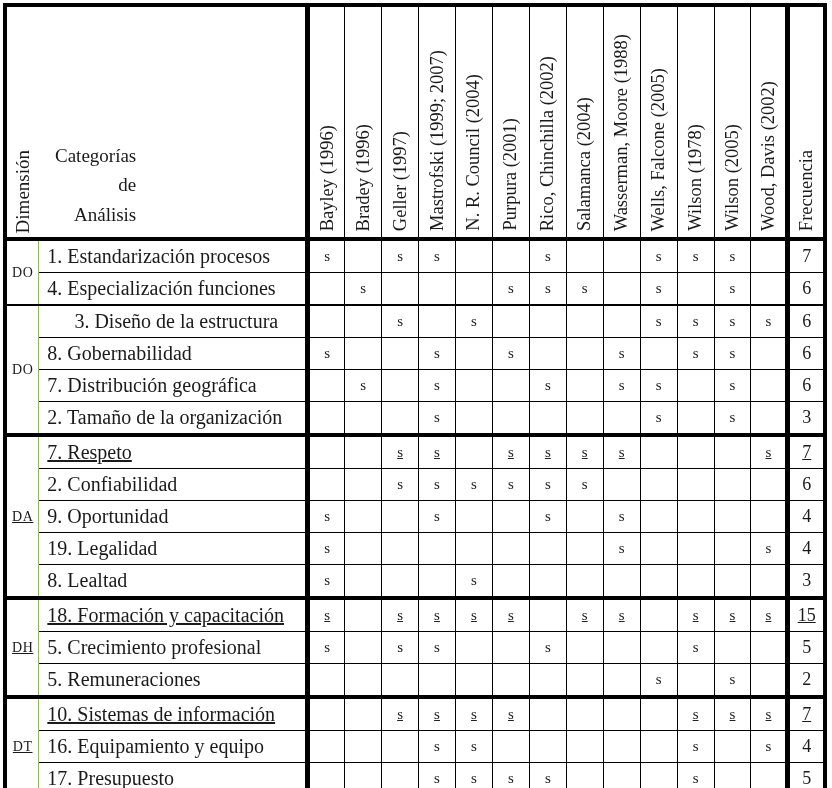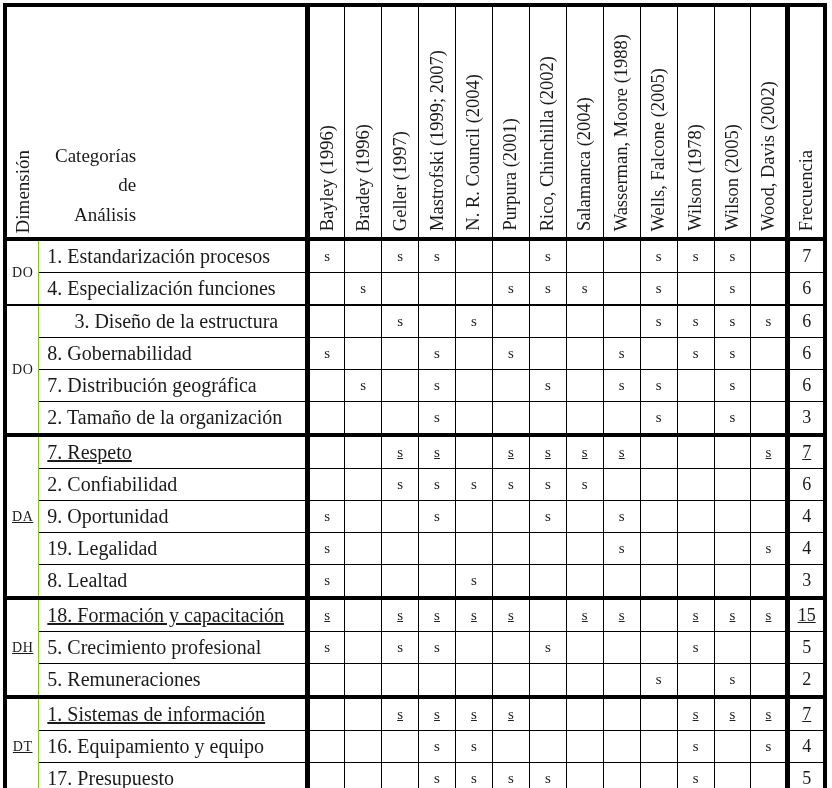--- a/index.html
+++ b/index.html
@@ -437,21 +437,21 @@
           <td class="mark-cell"></td>
           <td class="mark-cell"></td>
           <td class="mark-cell">s</td>
           <td class="mark-cell"></td>
           <td class="mark-cell">s</td>
           <td class="mark-cell"></td>
           <td class="freq-cell thick-left">2</td>
         </tr>
         <tr>
           <td class="dim-cell group-sep" rowspan="3">DT</td>
-          <td class="cat-cell group-sep">1. Sistemas de información</td>
+          <td class="cat-cell group-sep">10. Sistemas de información</td>
           <td class="mark-cell group-sep thick-left"></td>
           <td class="mark-cell group-sep"></td>
           <td class="mark-cell group-sep">s</td>
           <td class="mark-cell group-sep">s</td>
           <td class="mark-cell group-sep">s</td>
           <td class="mark-cell group-sep">s</td>
           <td class="mark-cell group-sep"></td>
           <td class="mark-cell group-sep"></td>
           <td class="mark-cell group-sep"></td>
           <td class="mark-cell group-sep"></td>

